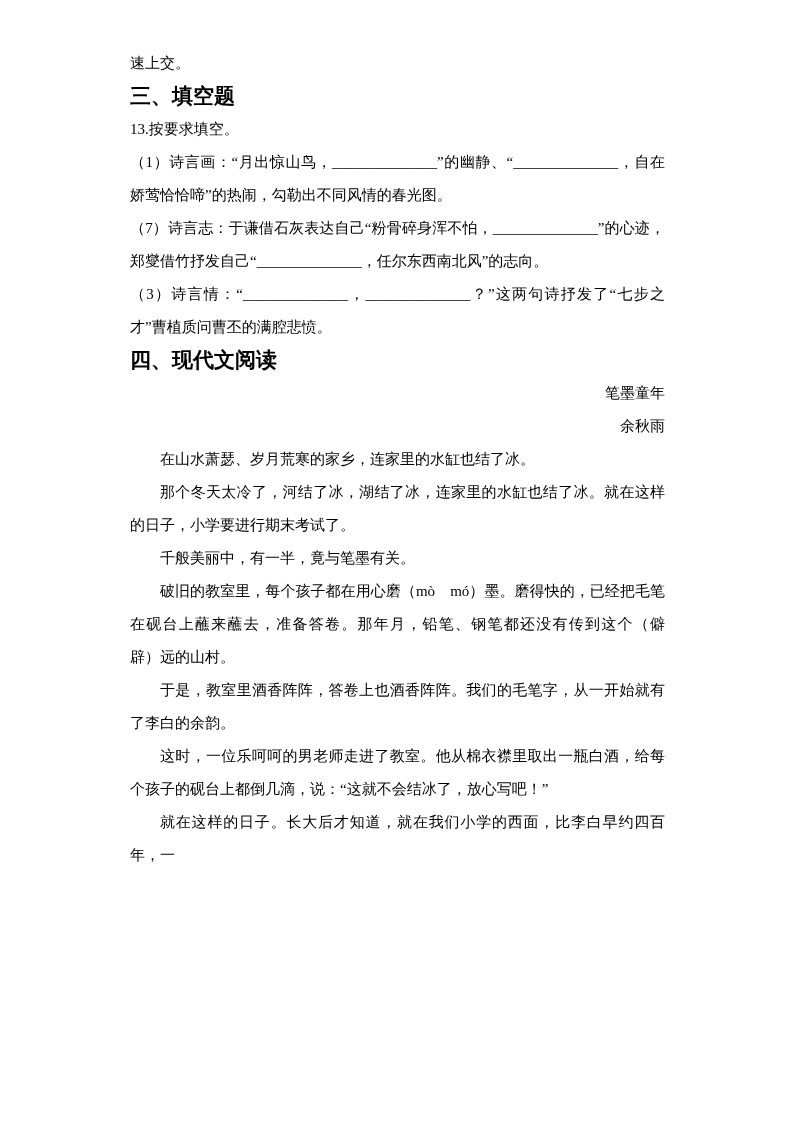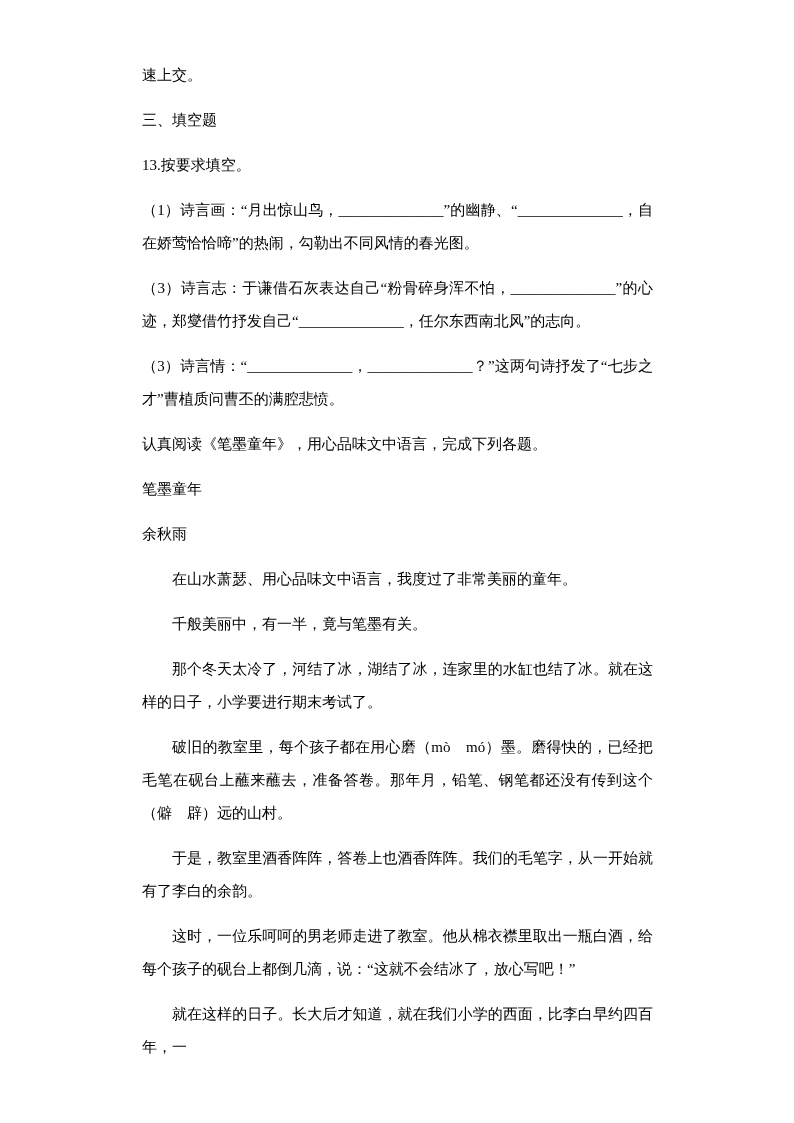--- a/index.html
+++ b/index.html
@@ -16,35 +16,35 @@
     box-sizing: border-box;
     padding: 47px 129px 30px 130px;
     overflow: hidden;
     font-family: "Liberation Serif", "DejaVu Serif", serif;
     font-size: 15px;
     line-height: 33px;
     color: #000000;
     text-align: justify;
   }
   .page p, .page h3 {
-    margin: 12px;
+    margin: 0;
     padding: 0;
   }
   .section-heading {
-    font-weight: normal;
-    font-size: 15px;
+    font-weight: bold;
+    font-size: 21px;
   }
   .gap-large {
     margin-top: 20px;
   }
   .gap-medium {
     margin-top: 12px;
   }
   .center {
-    text-align: left;
+    text-align: right;
   }
   .para {
     text-indent: 2em;
   }
   .item {
     text-indent: 0;
   }
 </style>
 </head>
 <body>
@@ -52,34 +52,34 @@
 <div class="page">
 
   <p class="line">速上交。</p>
 
   <h3 class="section-heading gap-large">三、填空题</h3>
 
   <p class="line">13.按要求填空。</p>
 
   <div>
       <p class="item">（1）诗言画：“月出惊山鸟，______________”的幽静、“______________，自在娇莺恰恰啼”的热闹，勾勒出不同风情的春光图。</p>
-      <p class="item">（3）诗言志：于谦借石灰表达自己“粉骨碎身浑不怕，______________”的心迹，郑燮借竹抒发自己“______________，任尔东西南北风”的志向。</p>
+      <p class="item">（7）诗言志：于谦借石灰表达自己“粉骨碎身浑不怕，______________”的心迹，郑燮借竹抒发自己“______________，任尔东西南北风”的志向。</p>
       <p class="item">（3）诗言情：“______________，______________？”这两句诗抒发了“七步之才”曹植质问曹丕的满腔悲愤。</p>
     </div>
 
+  <h3 class="section-heading gap-medium">四、现代文阅读</h3>
 
-  <p class="line">认真阅读《笔墨童年》，用心品味文中语言，完成下列各题。</p>
 
   <p class="center">笔墨童年</p>
 
   <p class="center">余秋雨</p>
 
   <div>
-      <p class="para">在山水萧瑟、用心品味文中语言，我度过了非常美丽的童年。</p>
+      <p class="para">在山水萧瑟、岁月荒寒的家乡，连家里的水缸也结了冰。</p>
+      <p class="para">那个冬天太冷了，河结了冰，湖结了冰，连家里的水缸也结了冰。就在这样的日子，小学要进行期末考试了。</p>
       <p class="para">千般美丽中，有一半，竟与笔墨有关。</p>
-      <p class="para">那个冬天太冷了，河结了冰，湖结了冰，连家里的水缸也结了冰。就在这样的日子，小学要进行期末考试了。</p>
       <p class="para">破旧的教室里，每个孩子都在用心磨（mò　mó）墨。磨得快的，已经把毛笔在砚台上蘸来蘸去，准备答卷。那年月，铅笔、钢笔都还没有传到这个（僻　辟）远的山村。</p>
       <p class="para">于是，教室里酒香阵阵，答卷上也酒香阵阵。我们的毛笔字，从一开始就有了李白的余韵。</p>
       <p class="para">这时，一位乐呵呵的男老师走进了教室。他从棉衣襟里取出一瓶白酒，给每个孩子的砚台上都倒几滴，说：“这就不会结冰了，放心写吧！”</p>
       <p class="para">就在这样的日子。长大后才知道，就在我们小学的西面，比李白早约四百年，一</p>
     </div>
 
 </div>
 
 </body></html>

